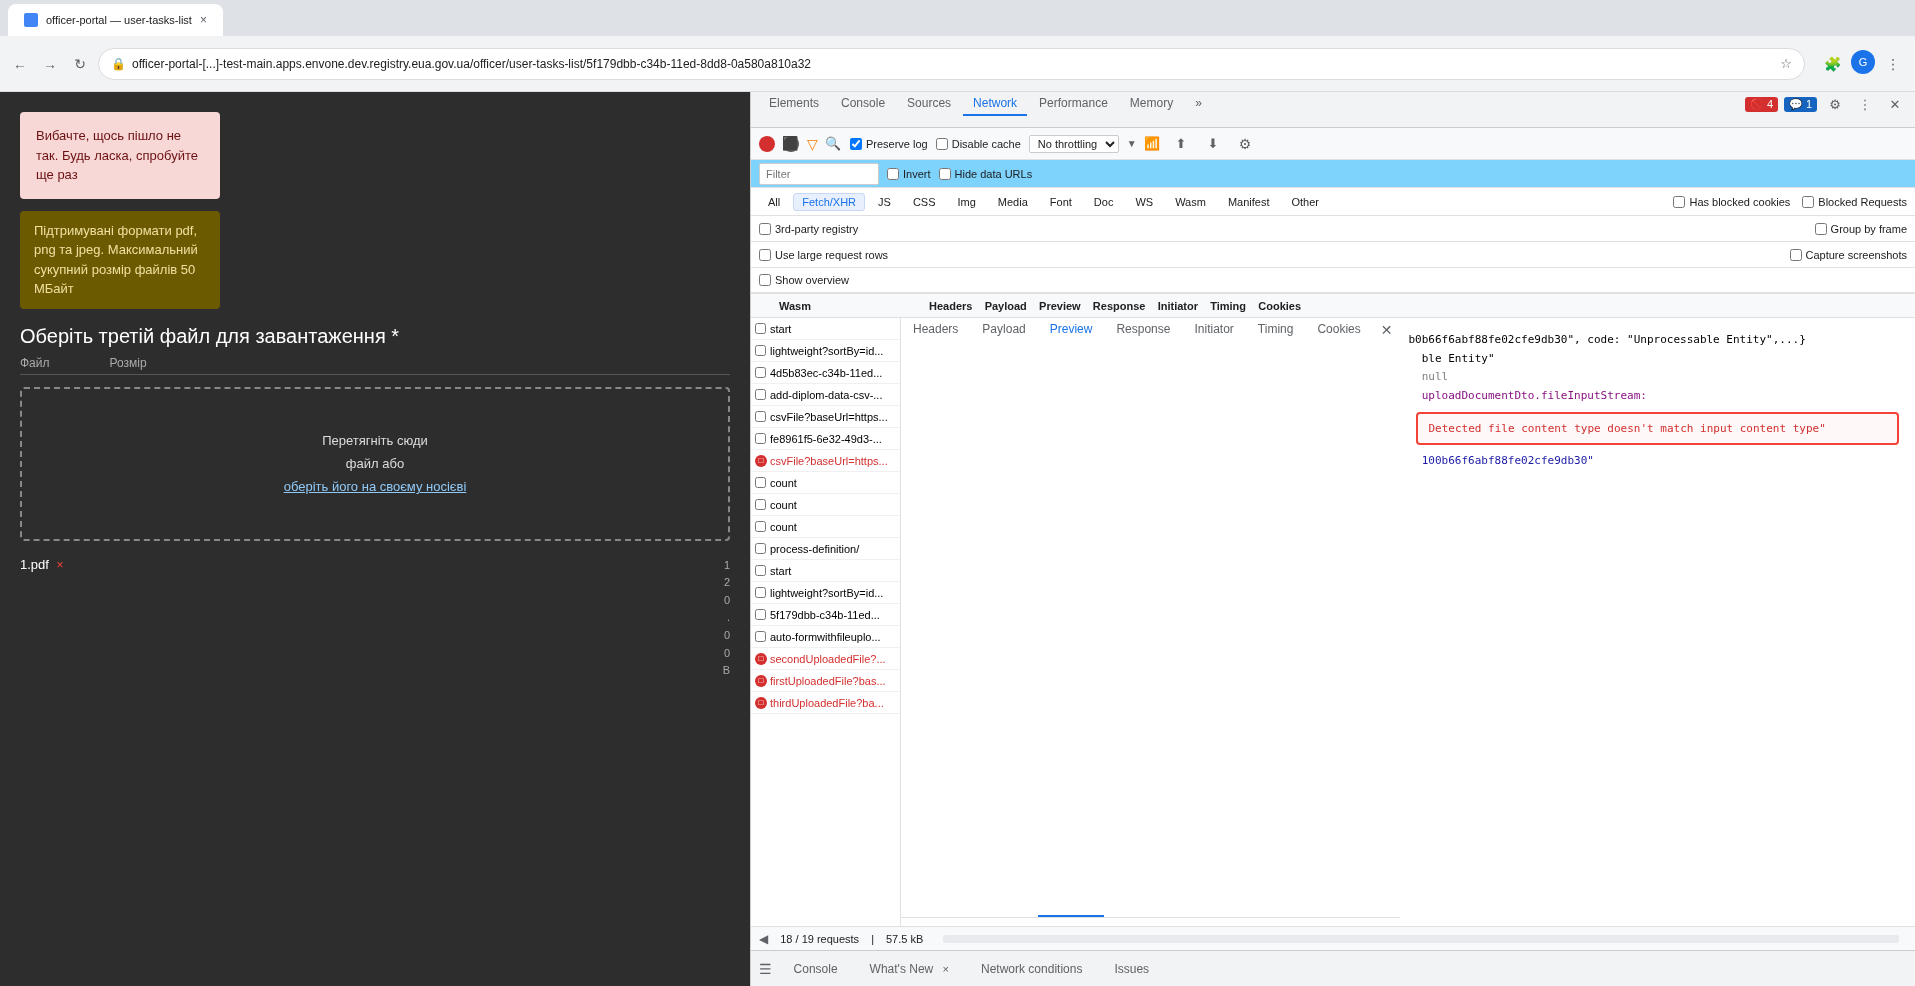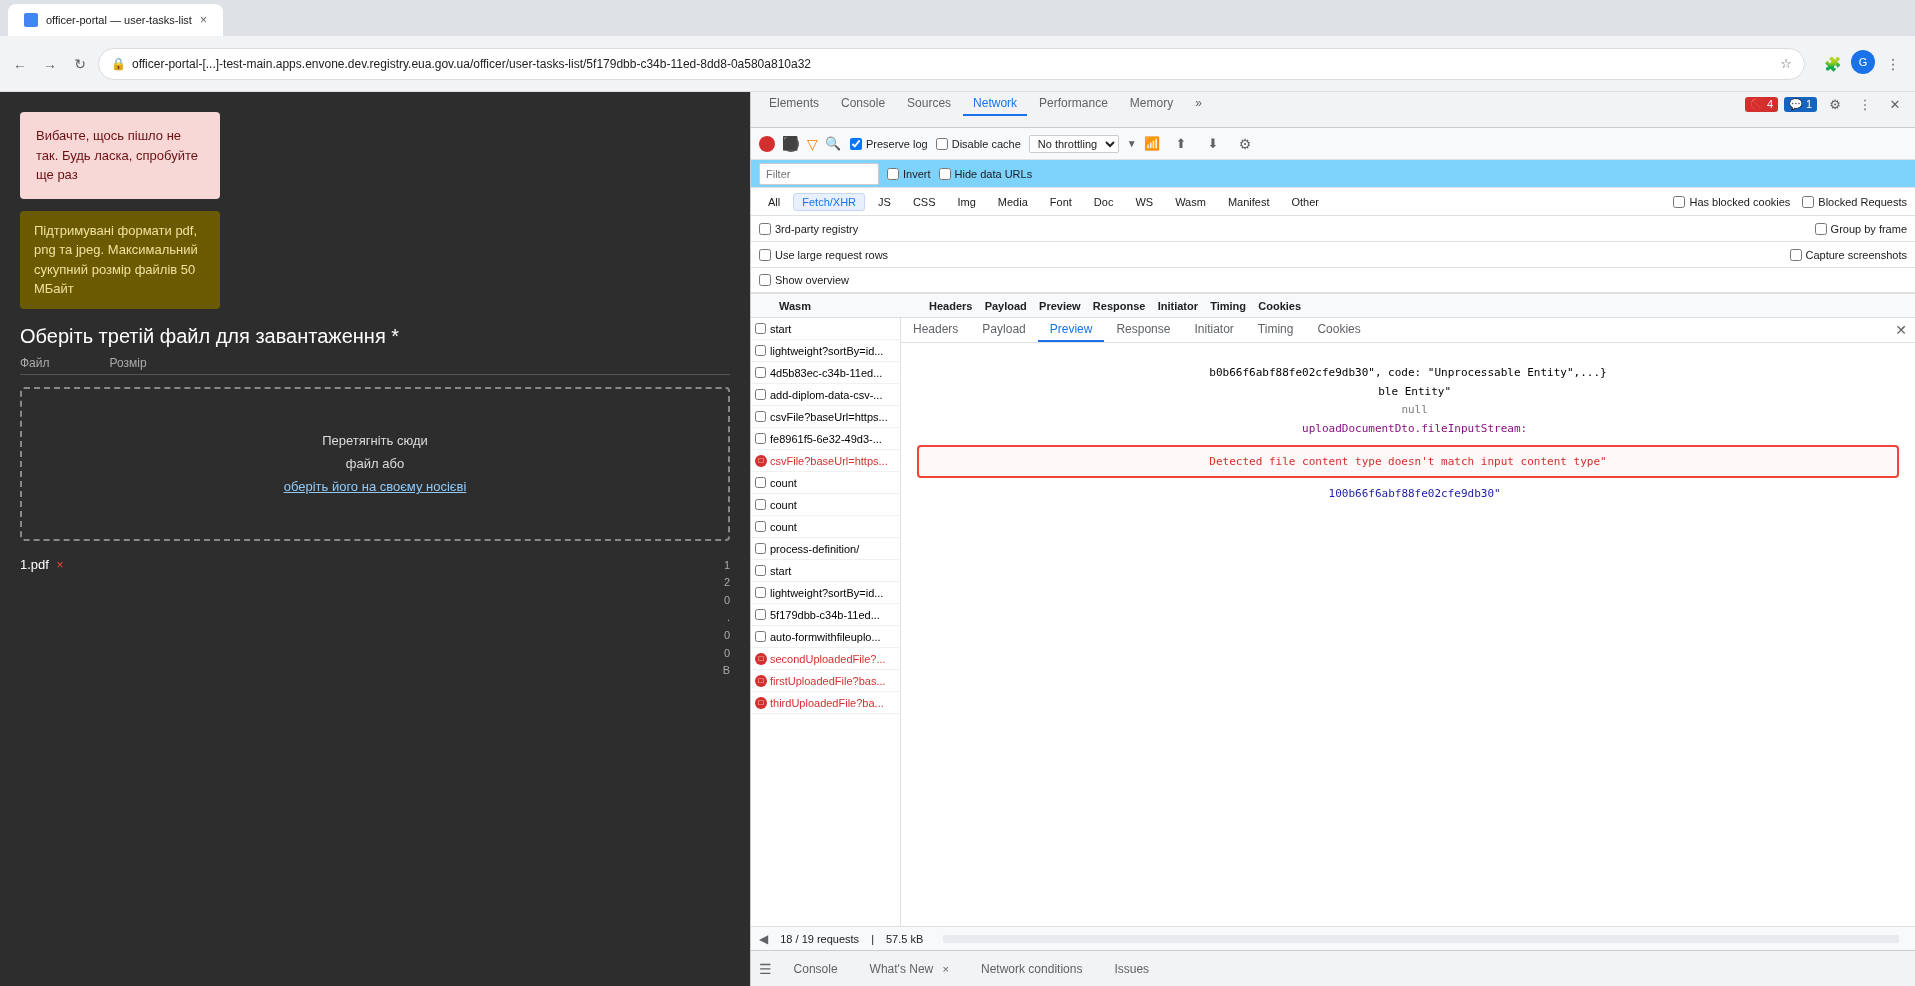--- a/index.html
+++ b/index.html
@@ -682,21 +682,21 @@
         <div class="network-row error">
           <div class="row-error-icon">□</div>
           <span class="row-name">firstUploadedFile?bas...</span>
         </div>
         <div class="network-row error">
           <div class="row-error-icon">□</div>
           <span class="row-name">thirdUploadedFile?ba...</span>
         </div>
       </div>
 
-      <div style="flex:1;display:flex;flex-direction:column;overflow:hidden;text-align:center;">
+      <div style="flex:1;display:flex;flex-direction:row;overflow:hidden;">
         <div class="preview-tabs">
           <div class="preview-tab">Headers</div>
           <div class="preview-tab">Payload</div>
           <div class="preview-tab active">Preview</div>
           <div class="preview-tab">Response</div>
           <div class="preview-tab">Initiator</div>
           <div class="preview-tab">Timing</div>
           <div class="preview-tab">Cookies</div>
           <div class="preview-close-btn">✕</div>
         </div>

